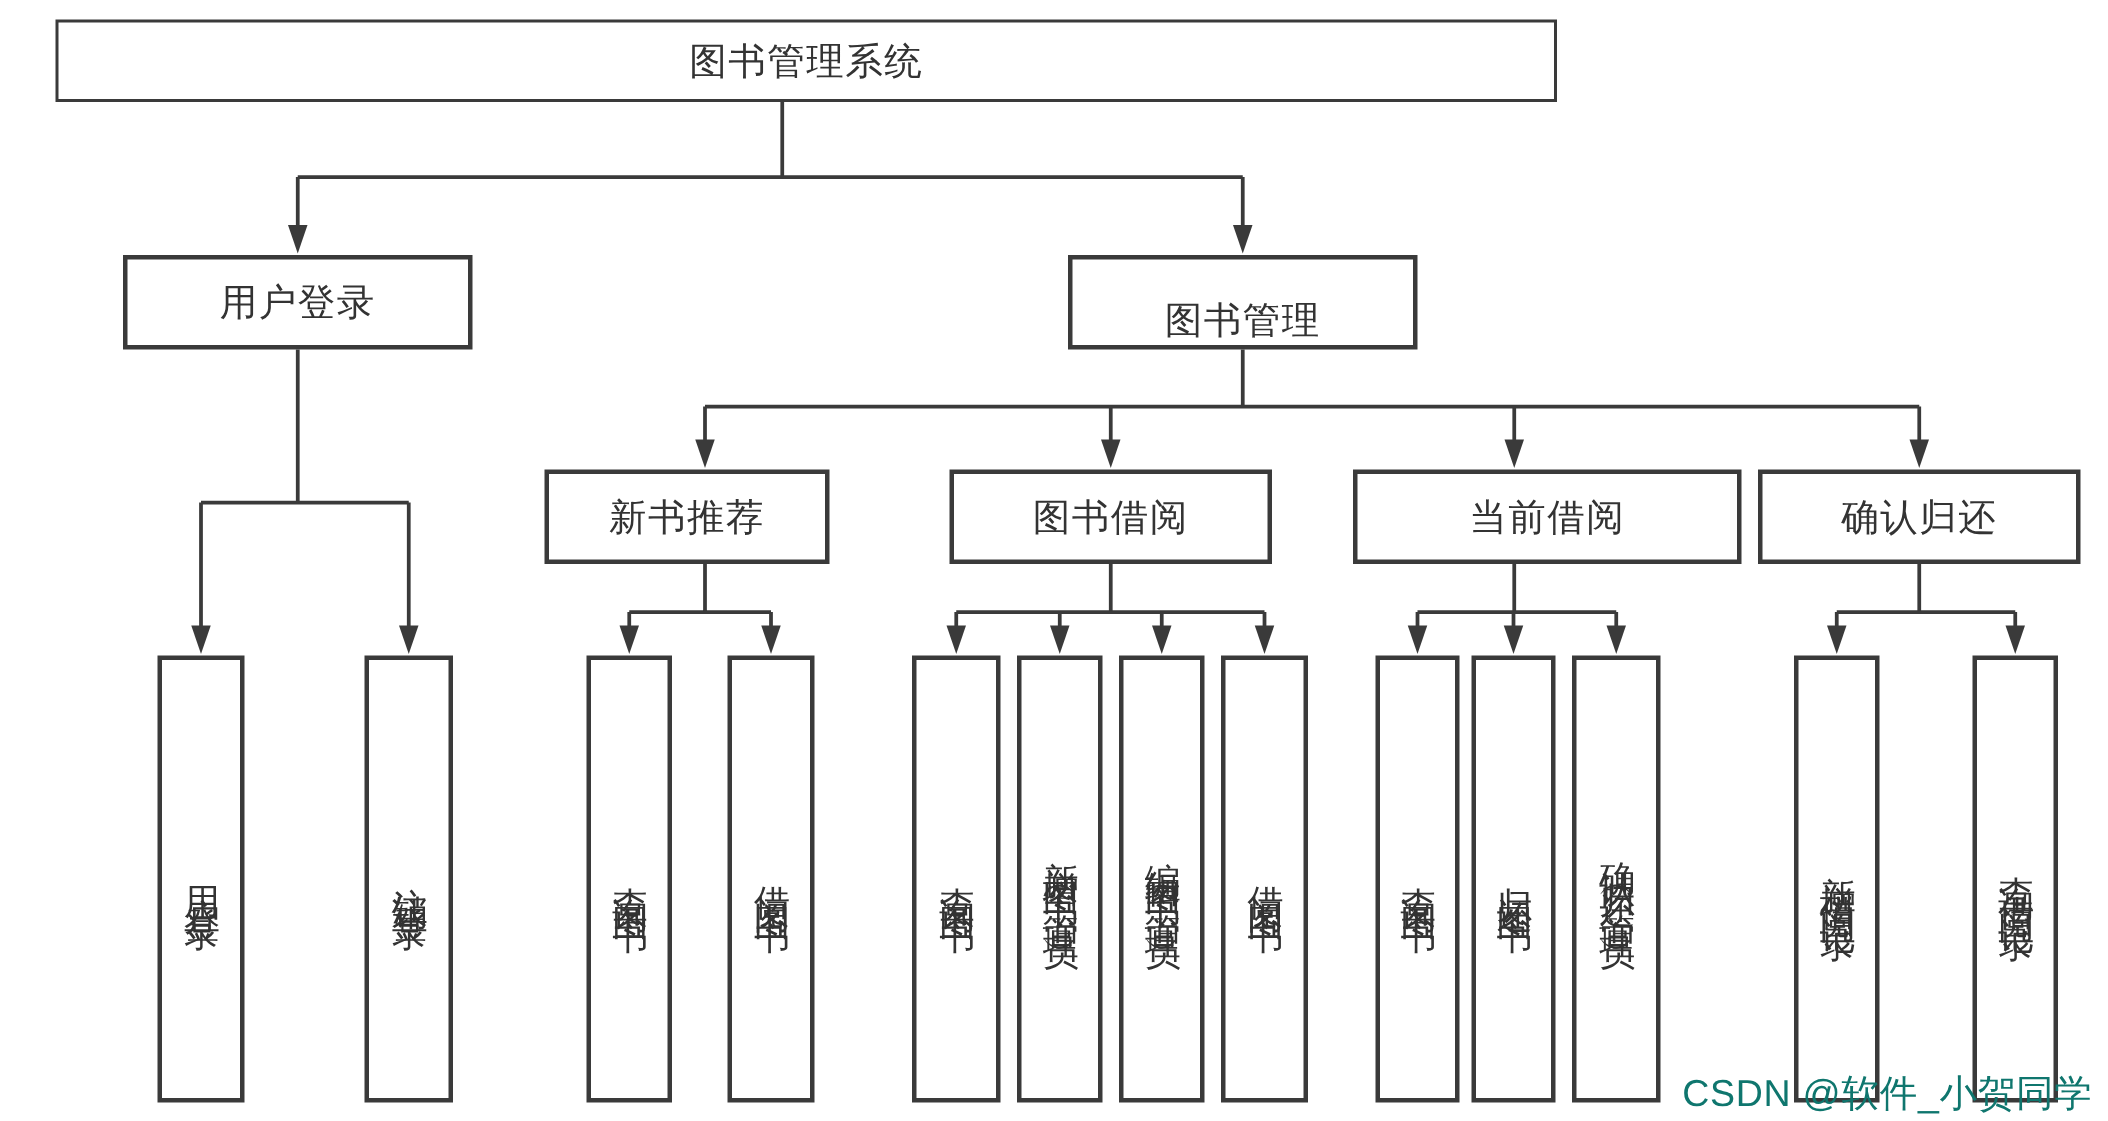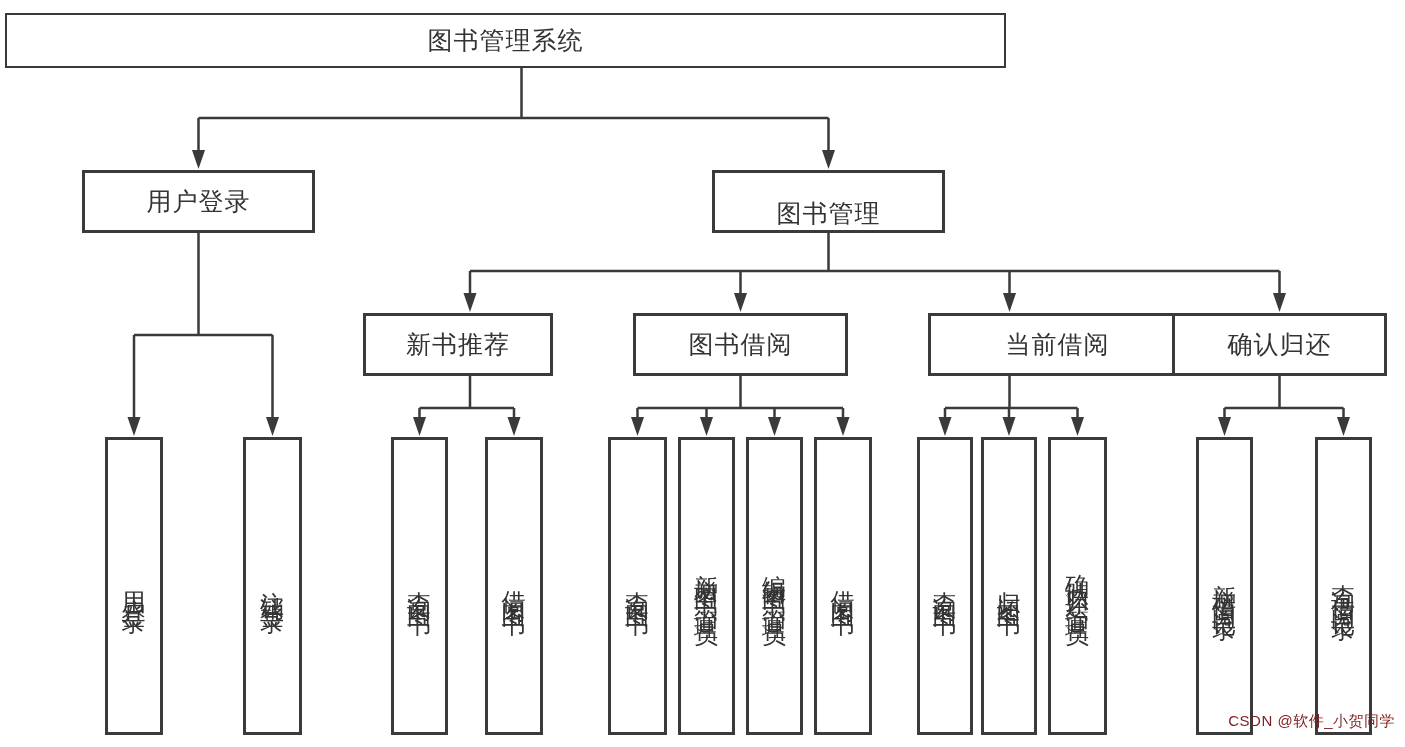--- a/index.html
+++ b/index.html
@@ -17,21 +17,21 @@
   .leaf{
     position:absolute;display:flex;align-items:center;justify-content:center;
     background:#ffffff;border:3px solid #3a3a3a;box-sizing:border-box;
   }
   .leaf span{
     writing-mode:vertical-rl;text-orientation:mixed;
     color:#333333;font-size:24px;letter-spacing:7px;line-height:1.05;
   }
   .watermark{
     position:absolute;top:712px;right:10px;
-    color:#7f1d1d;font-size:15px;letter-spacing:0.5px;white-space:nowrap;
+    color:#0f766e;font-size:25px;letter-spacing:0.5px;white-space:nowrap;
   }
 </style>
 </head>
 <body>
 
 <div class="canvas">
 
   <svg class="connectors" viewBox="0 0 1405 747" xmlns="http://www.w3.org/2000/svg">
     <defs>
       <polygon id="ah" points="-6.5,-19 6.5,-19 0,0" fill="#3a3a3a"></polygon>
@@ -58,38 +58,38 @@
       <use href="#ah" x="706.5" y="436"></use>
     <use href="#ah" x="774.5" y="436"></use>
       <use href="#ah" x="843" y="436"></use>
     <use href="#ah" x="945" y="436"></use>
       <use href="#ah" x="1009" y="436"></use>
     <use href="#ah" x="1077.5" y="436"></use>
     <use href="#ah" x="1224.5" y="436"></use>
       <use href="#ah" x="1343.5" y="436"></use>
   </svg>
 
-  <div class="node root" style="left:5px;top:13px;width:1001px;height:55px;">
+  <div class="node root" style="left:37px;top:13px;width:1001px;height:55px;">
     <span>图书管理系统</span>
   </div>
 
   <div class="node" style="left:82px;top:170px;width:233px;height:63px;">
     <span>用户登录</span>
   </div>
   <div class="node" style="left:712px;top:170px;width:233px;height:63px;align-items:flex-end;">
     <span>图书管理</span>
   </div>
 
   <div class="node" style="left:363px;top:313px;width:190px;height:63px;align-items:center;">
     <span>新书推荐</span>
   </div>
   <div class="node" style="left:633px;top:313px;width:215px;height:63px;text-align:center;">
     <span>图书借阅</span>
   </div>
-  <div class="node" style="left:902px;top:313px;width:259px;height:63px;margin-left:26px;">
+  <div class="node" style="left:902px;top:313px;width:259px;height:63px;">
     <span>当前借阅</span>
   </div>
   <div class="node" style="left:1172px;top:313px;width:215px;height:63px;">
     <span>确认归还</span>
   </div>
 
   <div class="leaf" style="left:105px;top:437px;width:58px;height:298px;">
     <span>用户登录</span>
   </div>
   <div class="leaf" style="left:243px;top:437px;width:59px;height:298px;">

